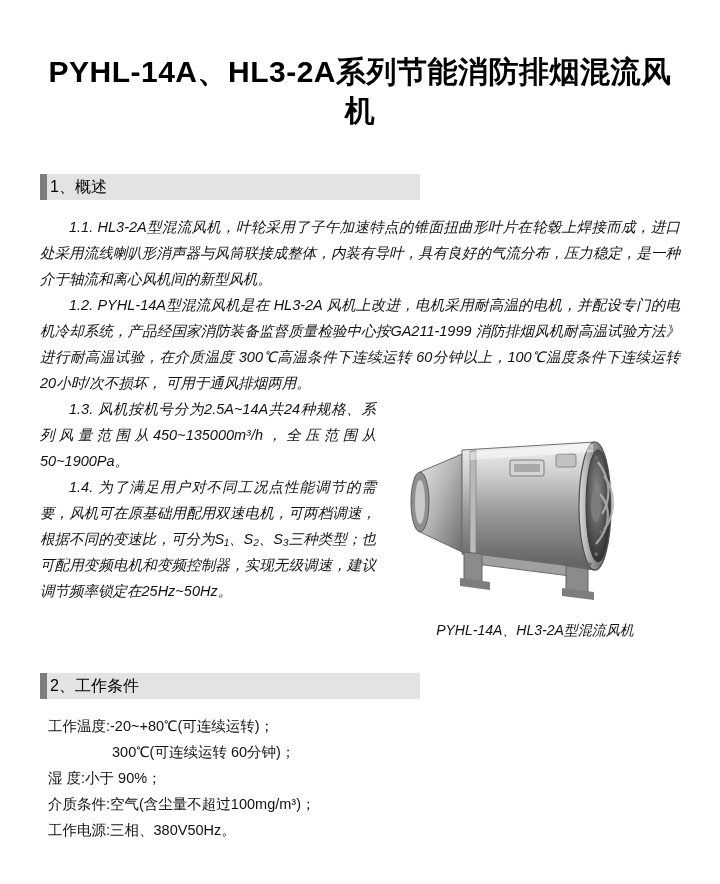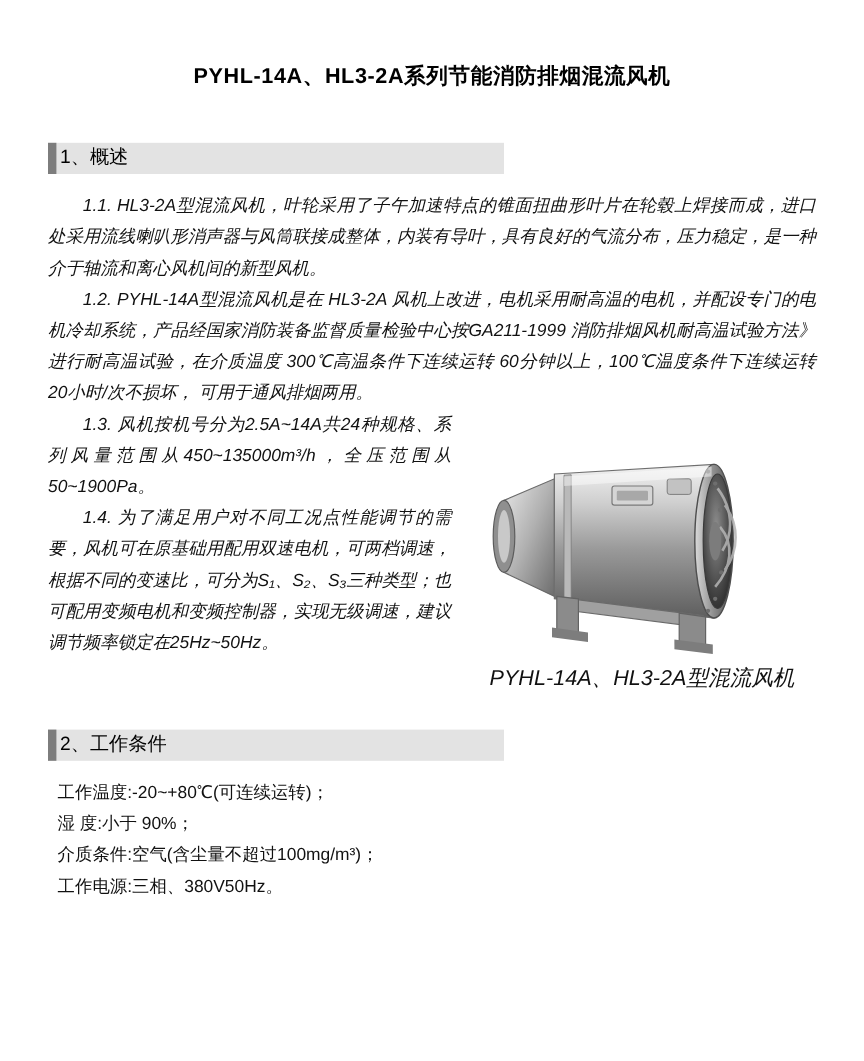--- a/index.html
+++ b/index.html
@@ -17,21 +17,21 @@
   }
   .page {
     position: relative;
     width: 720px;
     height: 884px;
     box-sizing: border-box;
     padding: 0 40px;
   }
   .doc-title {
     text-align: center;
-    font-size: 18px;
+    font-size: 30px;
     font-weight: bold;
     letter-spacing: 0.5px;
     color: #000;
     margin-top: 52px;
     margin-bottom: 0;
     line-height: 1.3;
   }
 
   
   .section-bar {
@@ -86,22 +86,23 @@
     text-align: center;
   }
   .img-frame {
     width: 290px;
     height: 205px;
     position: relative;
     background: #ffffff;
     overflow: hidden;
   }
   .fan-caption {
-    font-size: 18px;
+    font-size: 14px;
     color: #111;
+    margin-top: 10px;
     white-space: nowrap;
   }
 
   .cond-list {
     font-size: 14.5px;
     line-height: 26px;
     margin-left: 8px;
   }
   .cond-row {
     white-space: nowrap;
@@ -212,18 +213,19 @@
   </div>
 
   <div class="section-bar" style="margin-top:26px;">
     <div class="bar-bg"></div>
     <div class="bar-accent"></div>
     <div class="bar-label">2、工作条件</div>
   </div>
 
   <div class="cond-list">
     <div class="cond-row">工作温度:-20~+80℃(可连续运转)；</div>
+    <div class="cond-row cond-indent">300℃(可连续运转 60分钟)；</div>
     <div class="cond-row">湿    度:小于 90%；</div>
     <div class="cond-row">介质条件:空气(含尘量不超过100mg/m³)；</div>
     <div class="cond-row">工作电源:三相、380V50Hz。</div>
   </div>
 
 </div>
 
 </body></html>

